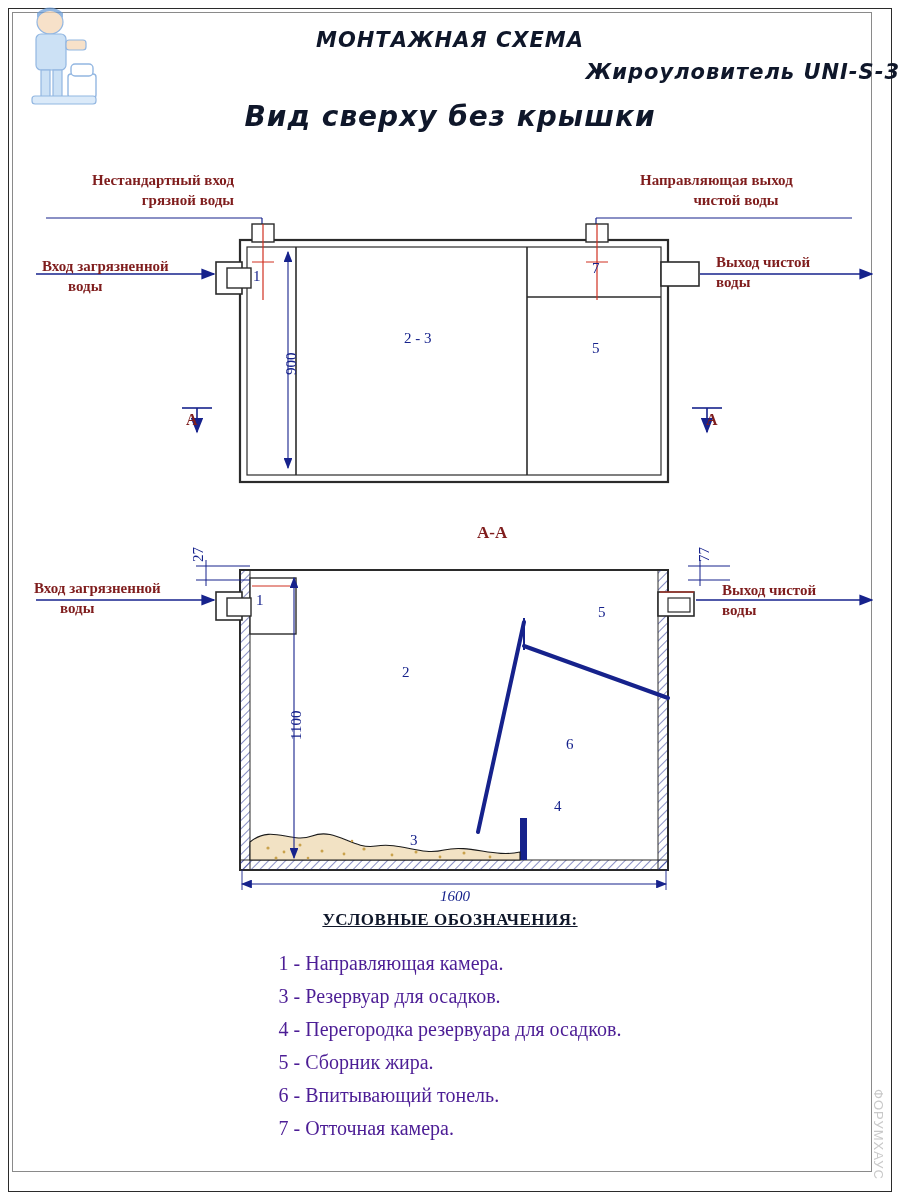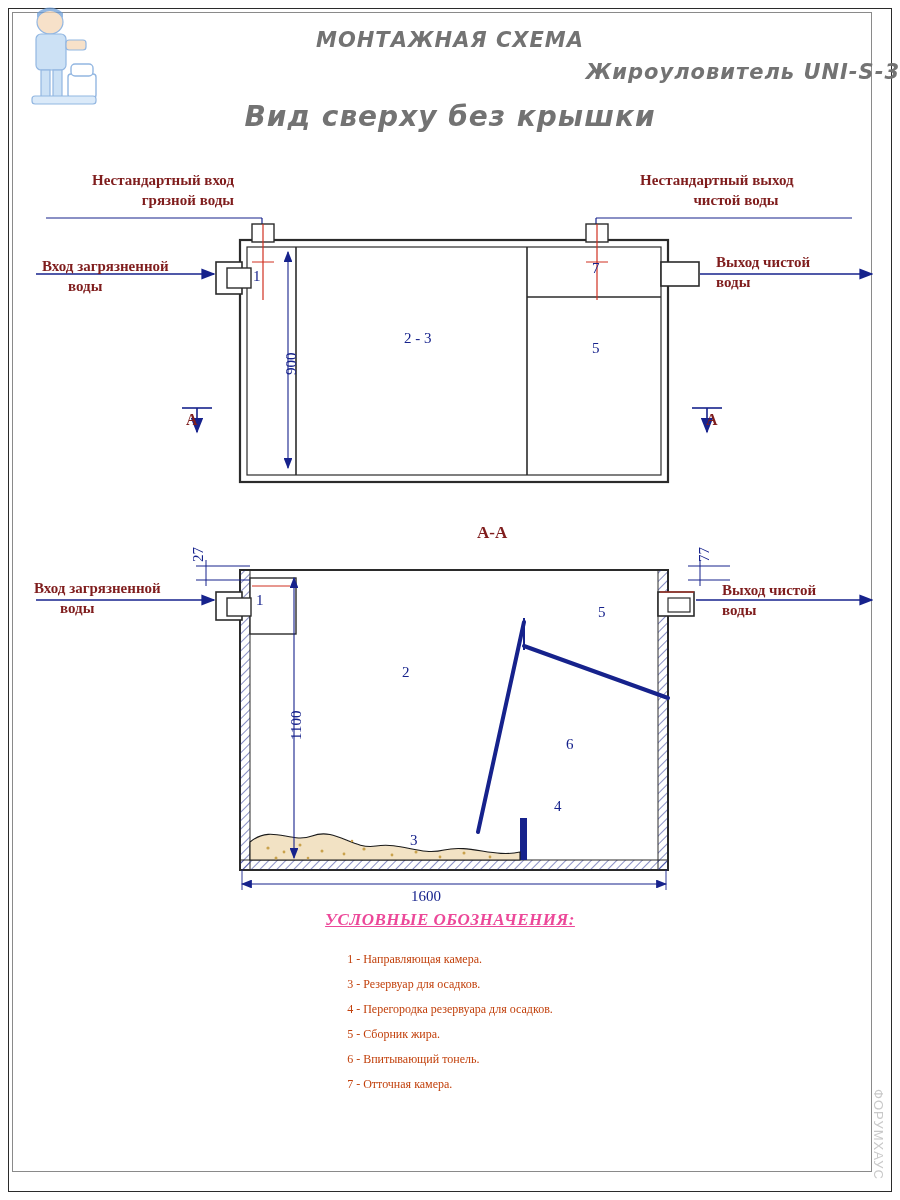--- a/index.html
+++ b/index.html
@@ -38,21 +38,21 @@
     position: absolute;
     left: 0;
     top: 28px;
     width: 900px;
     text-align: center;
   }
   .title-line {
     font-family: "DejaVu Sans", sans-serif;
     font-style: italic;
     font-weight: bold;
-    color: #737373;
+    color: #0f172a;
     letter-spacing: 1px;
   }
   .t1 { font-size: 21px; }
   .t2 { font-size: 21px; margin-top: 8px; text-align: right; }
   .t3 { font-size: 28px; margin-top: 16px; }
 
   .lbl {
     position: absolute;
     font-family: "Liberation Serif", serif;
     font-weight: bold;
@@ -83,36 +83,35 @@
     position: absolute;
     left: 0;
     top: 910px;
     width: 900px;
     text-align: center;
   }
   .legend-title {
     font-family: "Liberation Serif", serif;
     font-weight: bold;
     font-size: 17px;
-    color: #ec4899;
+    color: #0f172a;
     text-decoration: underline;
     letter-spacing: .5px;
-    font-style: italic;
   }
   .legend-list {
     margin: 22px 0 0 0;
     padding: 0;
     list-style: none;
     display: inline-block;
     text-align: left;
   }
   .legend-list li {
     font-family: "Liberation Serif", serif;
-    font-size: 12px;
-    color: #c2410c;
+    font-size: 20px;
+    color: #4c1d95;
     margin-bottom: 10px;
   }
   .watermark {
     position: absolute;
     right: 14px;
     bottom: 20px;
     font-family: "Liberation Sans", sans-serif;
     font-size: 13px;
     color: #c9c9c9;
     writing-mode: vertical-rl;
@@ -257,21 +256,21 @@
     </g>
 
   </svg>
 
   <div class="lbl" style="left:44px; top:170px; text-align:right; width:190px;">
     <div>Нестандартный вход</div>
     <div>грязной воды</div>
   </div>
 
   <div class="lbl" style="left:640px; top:170px; width:220px;">
-    <div>Нестандартный выход</div>
+    <div>Направляющая выход</div>
     <div style="text-align:center; width:192px;">чистой воды</div>
   </div>
 
   <div class="lbl" style="left:42px; top:256px;">
     <div>Вход загрязненной</div>
     <div style="padding-left:26px;">воды</div>
   </div>
 
   <div class="lbl" style="left:716px; top:252px;">
     <div>Выход чистой</div>
@@ -304,21 +303,21 @@
   </div>
 
   <div class="num" style="left:256px; top:592px;">1</div>
   <div class="num" style="left:402px; top:664px;">2</div>
   <div class="num" style="left:410px; top:832px;">3</div>
   <div class="num" style="left:554px; top:798px;">4</div>
   <div class="num" style="left:598px; top:604px;">5</div>
   <div class="num" style="left:566px; top:736px;">6</div>
 
   <div class="dim vert" style="left:288px; top:740px;">1100</div>
-  <div class="dim" style="left:411px; top:888px;">1600</div>
+  <div class="dim" style="left:440px; top:888px;font-style:italic;">1600</div>
 
   <div class="legend">
     <div class="legend-title">УСЛОВНЫЕ ОБОЗНАЧЕНИЯ:</div>
     <ul class="legend-list">
       <li>1 - Направляющая камера.</li>
       <li>3 - Резервуар для осадков.</li>
       <li>4 - Перегородка резервуара для осадков.</li>
       <li>5 - Сборник жира.</li>
       <li>6 - Впитывающий тонель.</li>
       <li>7 - Отточная камера.</li>

